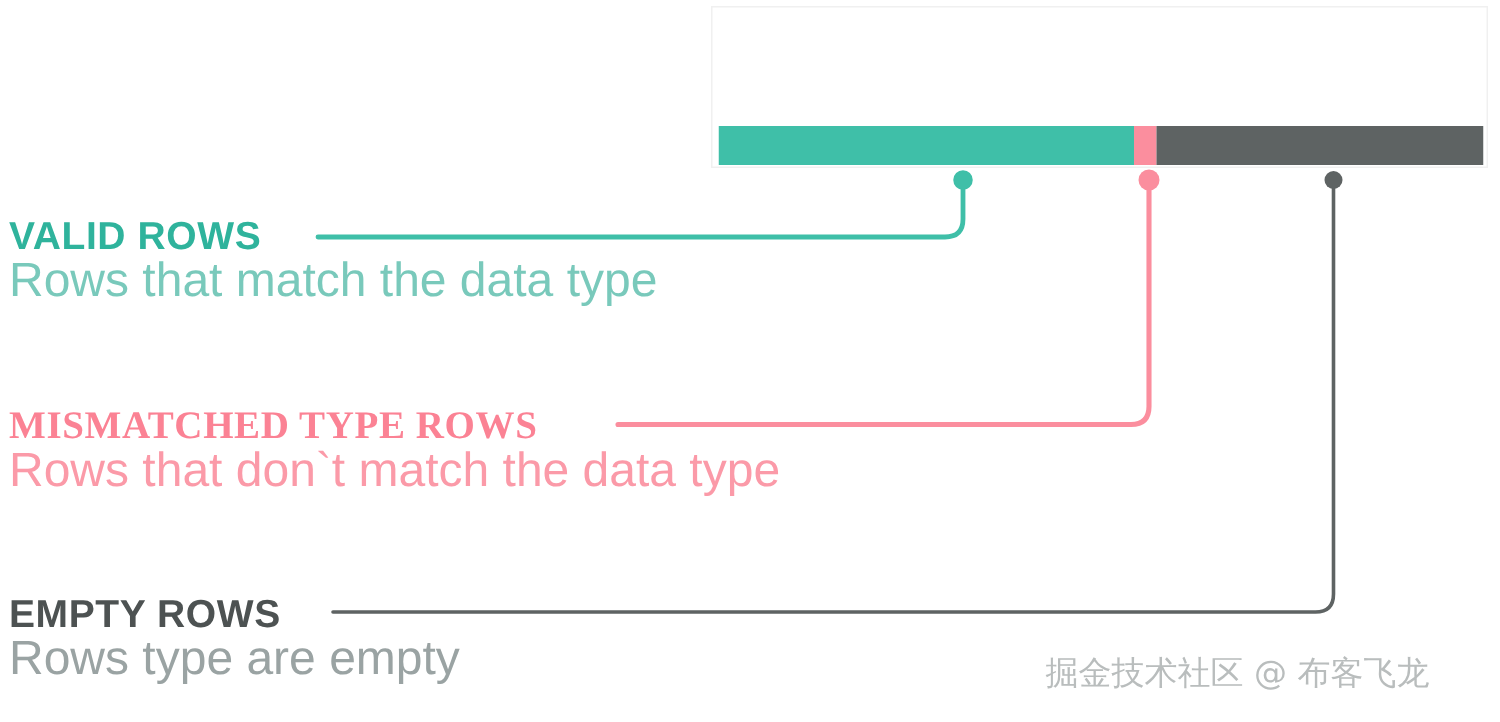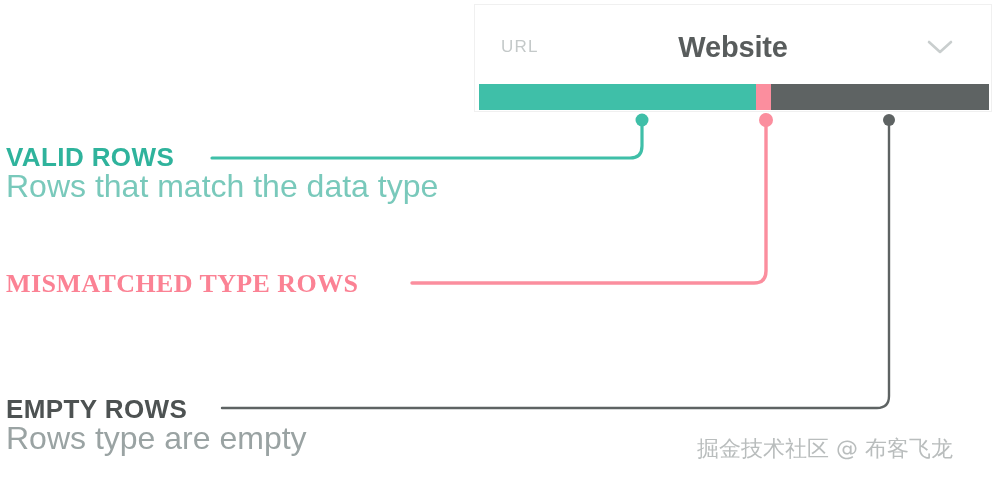--- a/index.html
+++ b/index.html
@@ -122,31 +122,20 @@
     white-space: nowrap;
   }
 </style>
 </head>
 <body>
 
 <div id="stage">
 
   <div id="column-card">
 
-    <div id="column-header">
-      <div id="column-type">URL</div>
-
-      <div id="column-title">Website</div>
-
-      <div id="chevron">
-        <svg width="26" height="16" viewBox="0 0 26 16" xmlns="http://www.w3.org/2000/svg">
-          <polyline points="2,3 13,13 24,3" fill="none" stroke="#c9cece" stroke-width="2.6" stroke-linecap="round" stroke-linejoin="round"></polyline>
-        </svg>
-      </div>
-    </div>
 
     <div id="dist-bar">
       <div class="seg" title="Valid rows" style="background: rgb(63, 191, 168); width: 54.3%;"></div>
       <div class="seg" title="Mismatched type rows" style="background: rgb(251, 142, 158); width: 3%;"></div>
       <div class="seg" title="Empty rows" style="background: rgb(94, 99, 99); width: 42.7%;"></div>
     </div>
   </div>
 
   <svg id="connectors" viewBox="0 0 1000 481" xmlns="http://www.w3.org/2000/svg">
 
@@ -160,20 +149,21 @@
     <circle id="dot-empty" cx="889" cy="120" r="6" fill="#5e6363"></circle>
   </svg>
 
   <div class="legend" id="legend-valid">
     <div class="legend-title" style="color: rgb(47, 179, 156);">VALID ROWS</div>
     <div class="legend-desc" style="color: rgb(121, 201, 187);">Rows that match the data type</div>
   </div>
 
   <div class="legend" id="legend-mismatch">
     <div class="legend-title" style="color: rgb(251, 130, 148);">MISMATCHED TYPE ROWS</div>
+    <div class="legend-desc" style="color: rgb(251, 154, 168);">Rows that don`t match the data type</div>
   </div>
 
   <div class="legend" id="legend-empty">
     <div class="legend-title" style="color: rgb(77, 82, 82);">EMPTY ROWS</div>
     <div class="legend-desc" style="color: rgb(154, 163, 163);">Rows type are empty</div>
   </div>
 
   <div id="watermark">掘金技术社区 @ 布客飞龙</div>
 
 </div>

